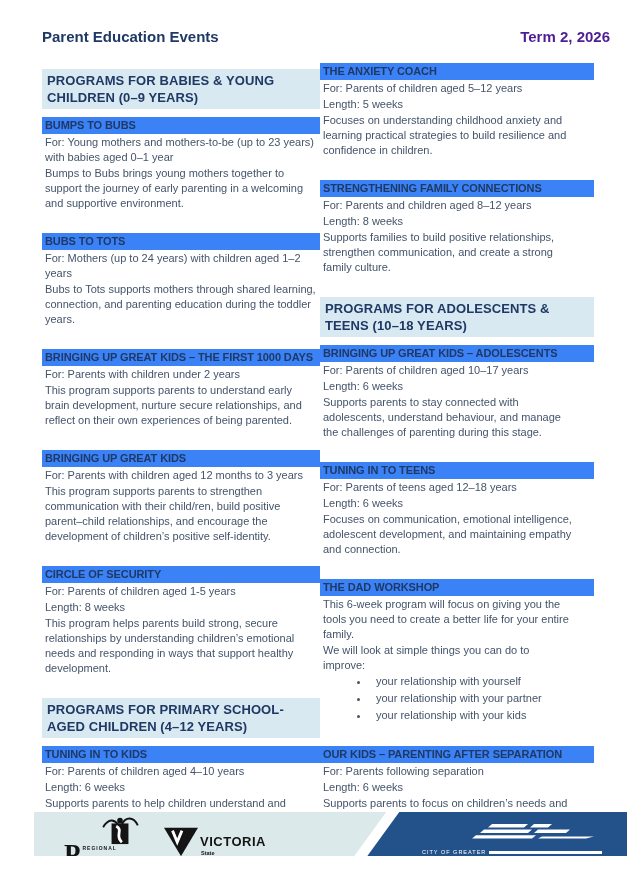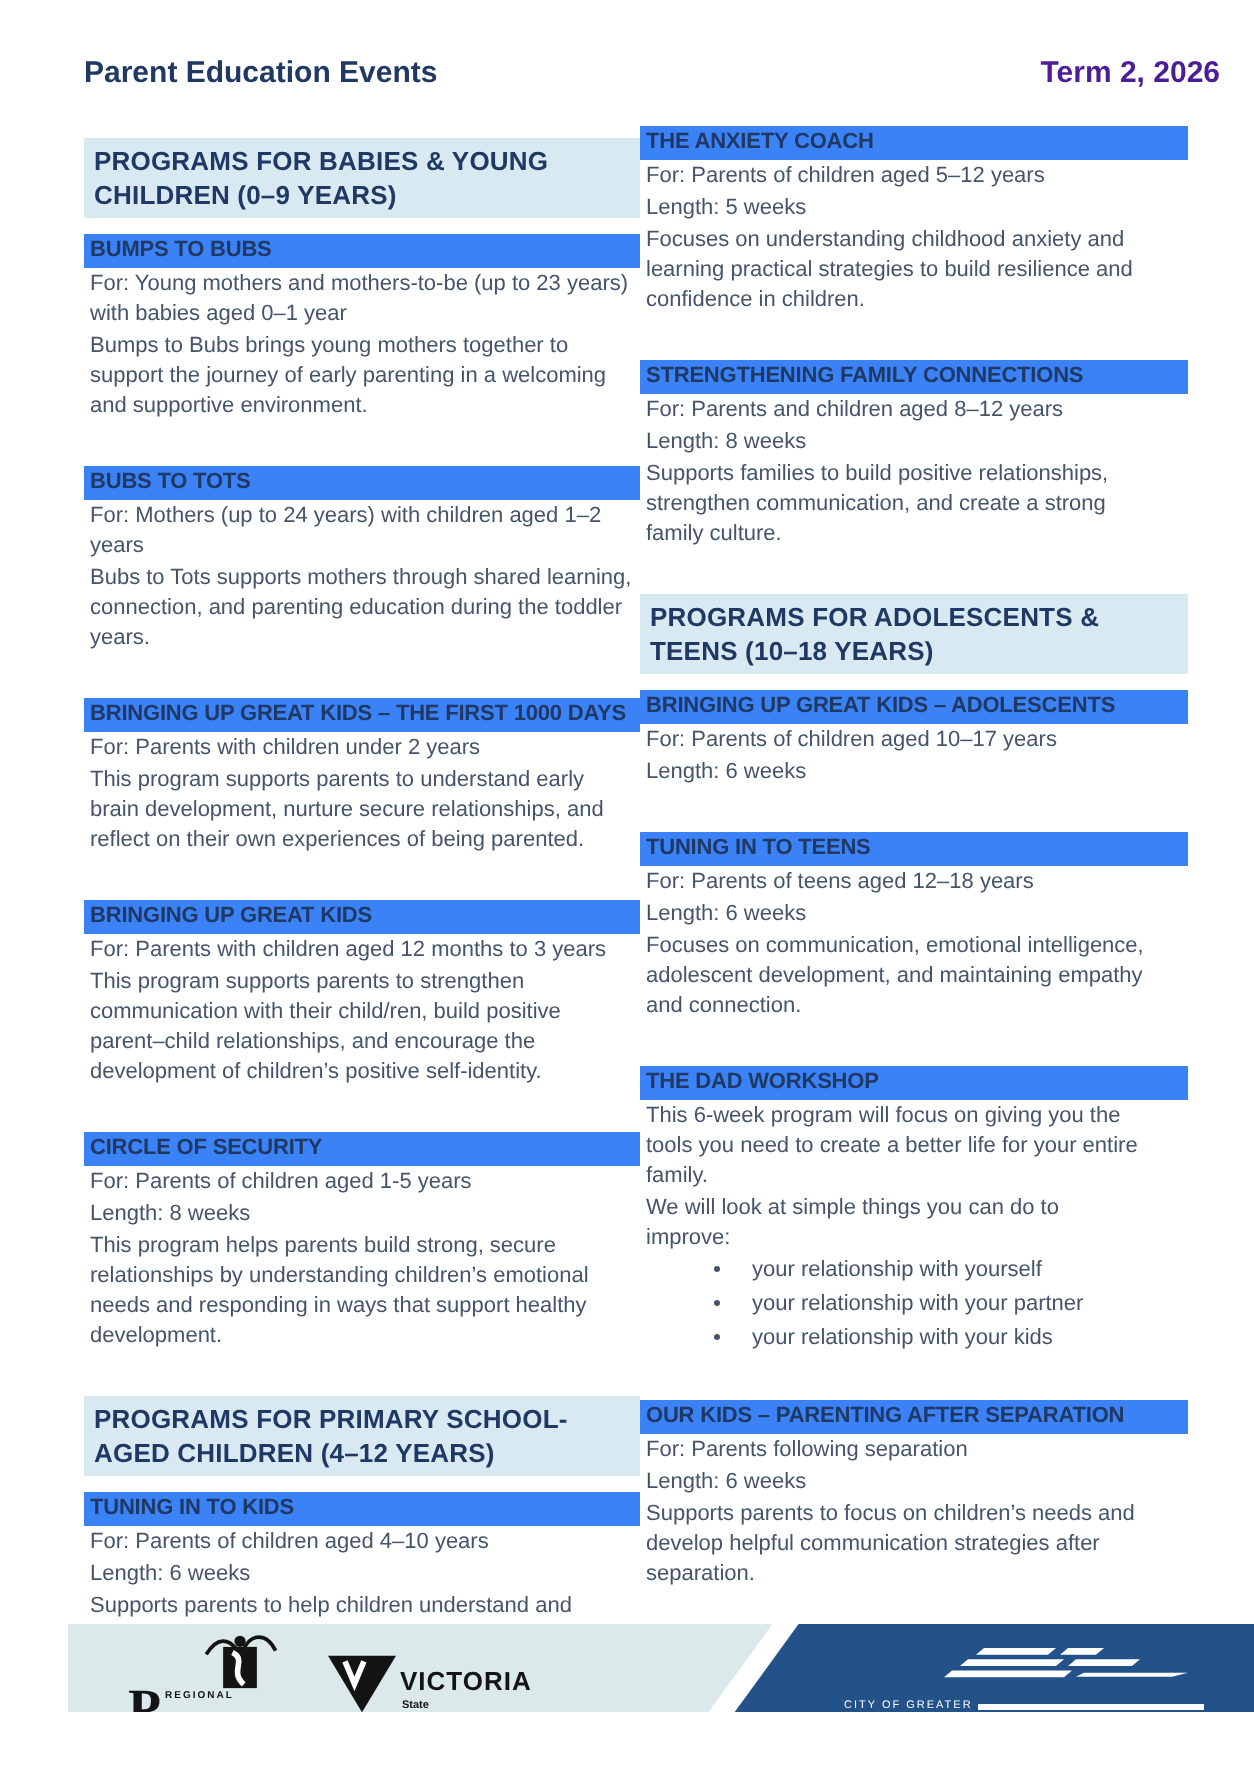--- a/index.html
+++ b/index.html
@@ -136,20 +136,21 @@
           <div class="prog-title">STRENGTHENING FAMILY CONNECTIONS</div>
           <p class="prog-line">For: Parents and children aged 8–12 years</p>
           <p class="prog-line">Length: 8 weeks</p>
           <p class="prog-line">Supports families to build positive relationships, strengthen communication, and create a strong family culture.</p>
         </div>
         <div class="section-head">PROGRAMS FOR ADOLESCENTS &amp; TEENS (10–18 YEARS)</div>
         <div class="program">
           <div class="prog-title">BRINGING UP GREAT KIDS – ADOLESCENTS</div>
           <p class="prog-line">For: Parents of children aged 10–17 years</p>
           <p class="prog-line">Length: 6 weeks</p>
+          <p class="prog-line">Supports parents to stay connected with adolescents, understand behaviour, and manage the challenges of parenting during this stage.</p>
         </div>
         <div class="program">
           <div class="prog-title">TUNING IN TO TEENS</div>
           <p class="prog-line">For: Parents of teens aged 12–18 years</p>
           <p class="prog-line">Length: 6 weeks</p>
           <p class="prog-line">Focuses on communication, emotional intelligence, adolescent development, and maintaining empathy and connection.</p>
         </div>
         <div class="program">
           <div class="prog-title">THE DAD WORKSHOP</div>
           <p class="prog-line">This 6-week program will focus on giving you the tools you need to create a better life for your entire family.</p>

